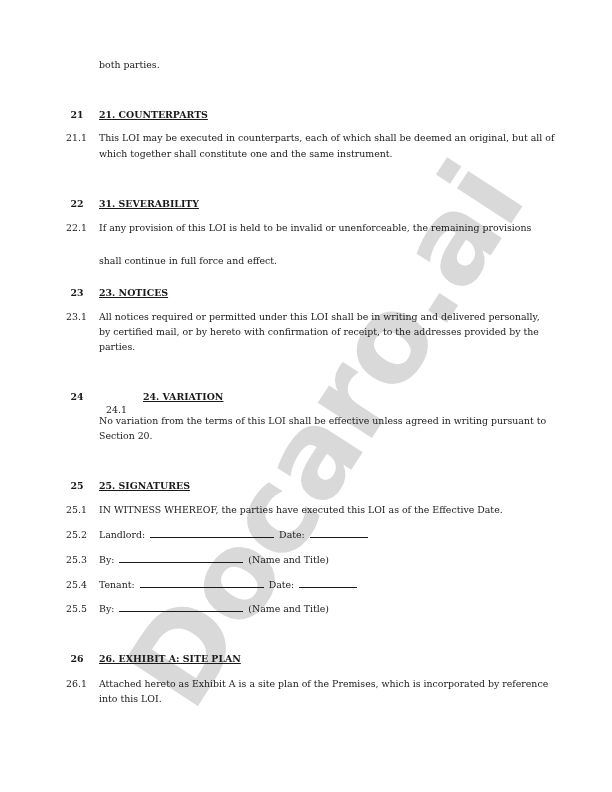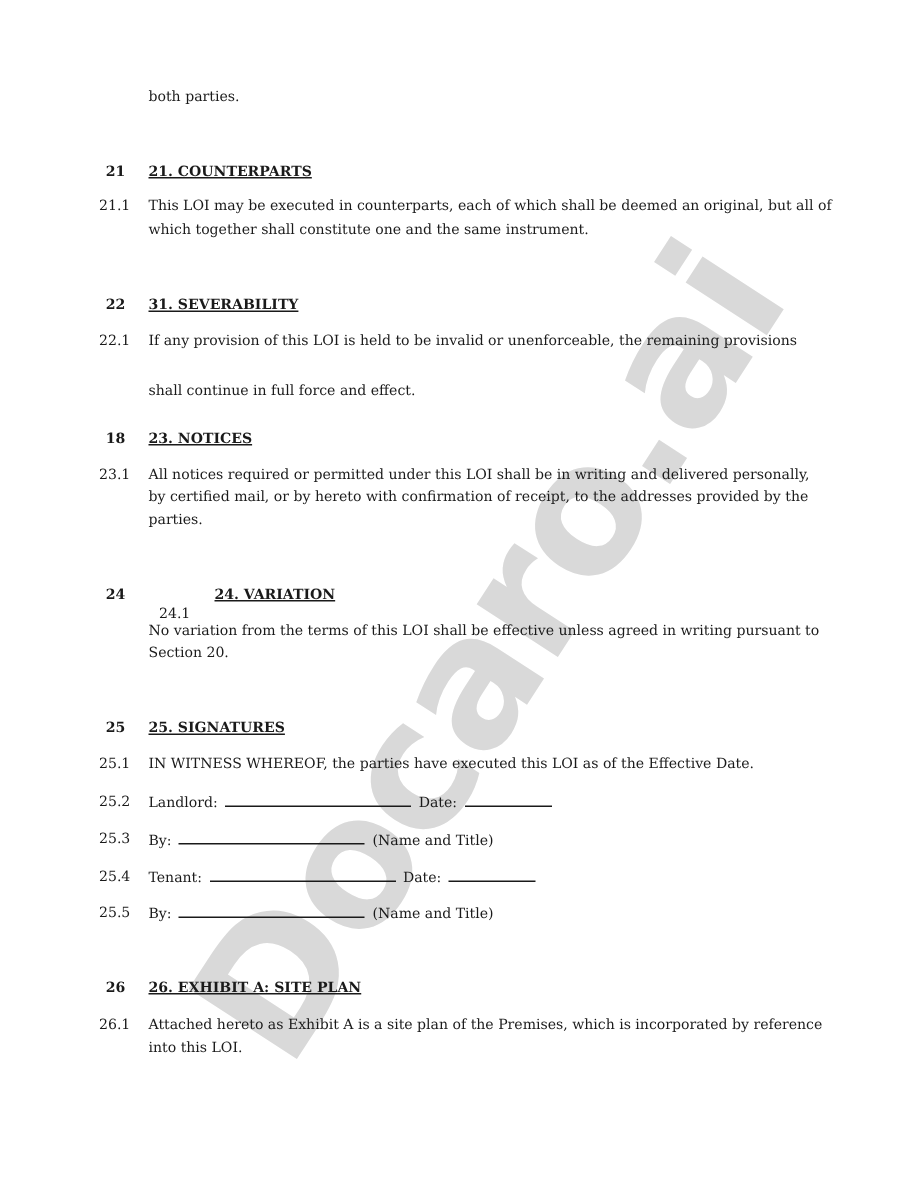--- a/index.html
+++ b/index.html
@@ -99,21 +99,21 @@
 
     <div>
       <div class="num heading" style="top:196px;">22</div>
       <div class="heading-text" style="top:196px;">31. SEVERABILITY</div>
       <div class="num clause" style="top:220px;">22.1</div>
       <div class="line" style="left:99px; top:220px;">If any provision of this LOI is held to be invalid or unenforceable, the remaining provisions</div>
       <div class="line" style="left:99px; top:253px;">shall continue in full force and effect.</div>
     </div>
 
     <div>
-      <div class="num heading" style="top:285px;">18</div>
+      <div class="num heading" style="top:285px;">23</div>
       <div class="heading-text" style="top:285px;">23. NOTICES</div>
       <div class="num clause" style="top:309px;">23.1</div>
       <div class="line" style="left:99px; top:309px;">All notices required or permitted under this LOI shall be in writing and delivered personally,</div>
       <div class="line" style="left:99px; top:324px;">by certified mail, or by hereto with confirmation of receipt, to the addresses provided by the</div>
       <div class="line" style="left:99px; top:339px;">parties.</div>
     </div>
 
     <div>
       <div class="num heading" style="top:389px;">24</div>
       <div class="heading-text" style="top:389px;margin-left:44px;">24. VARIATION</div>

